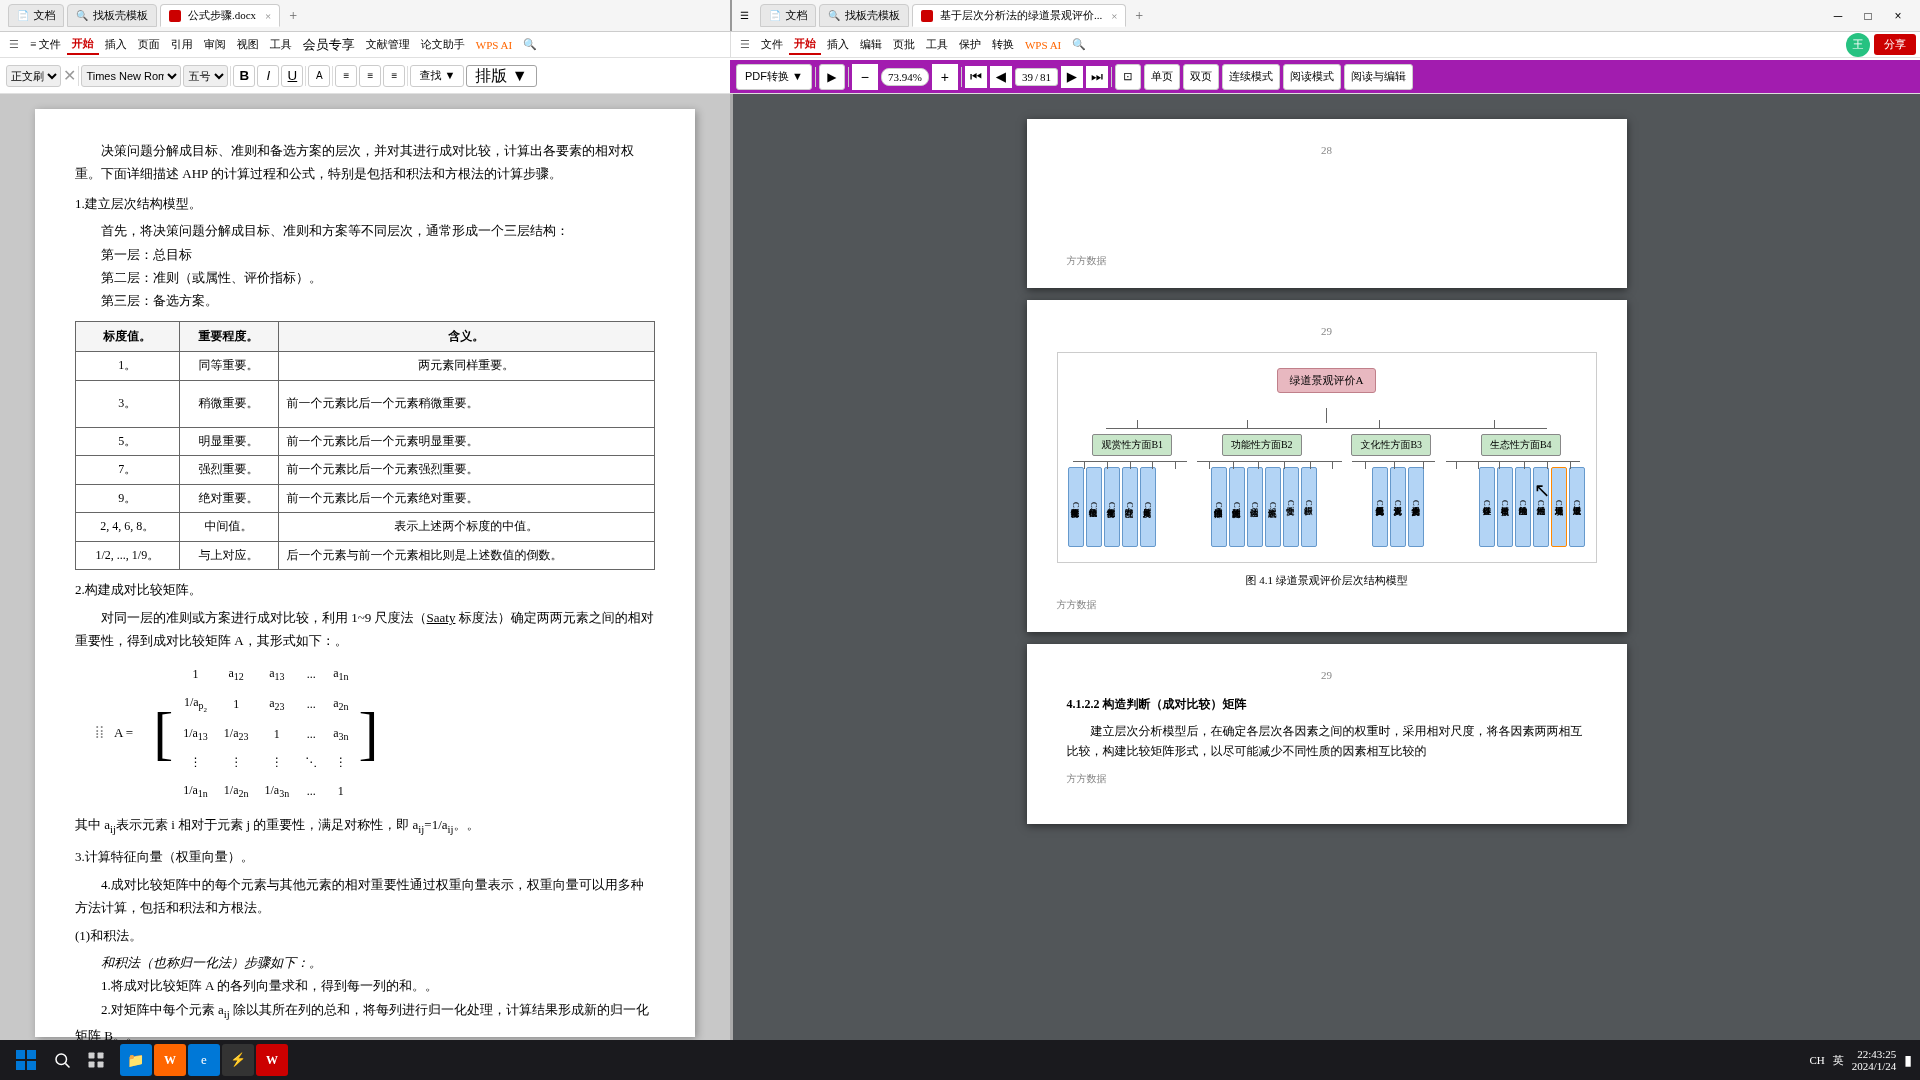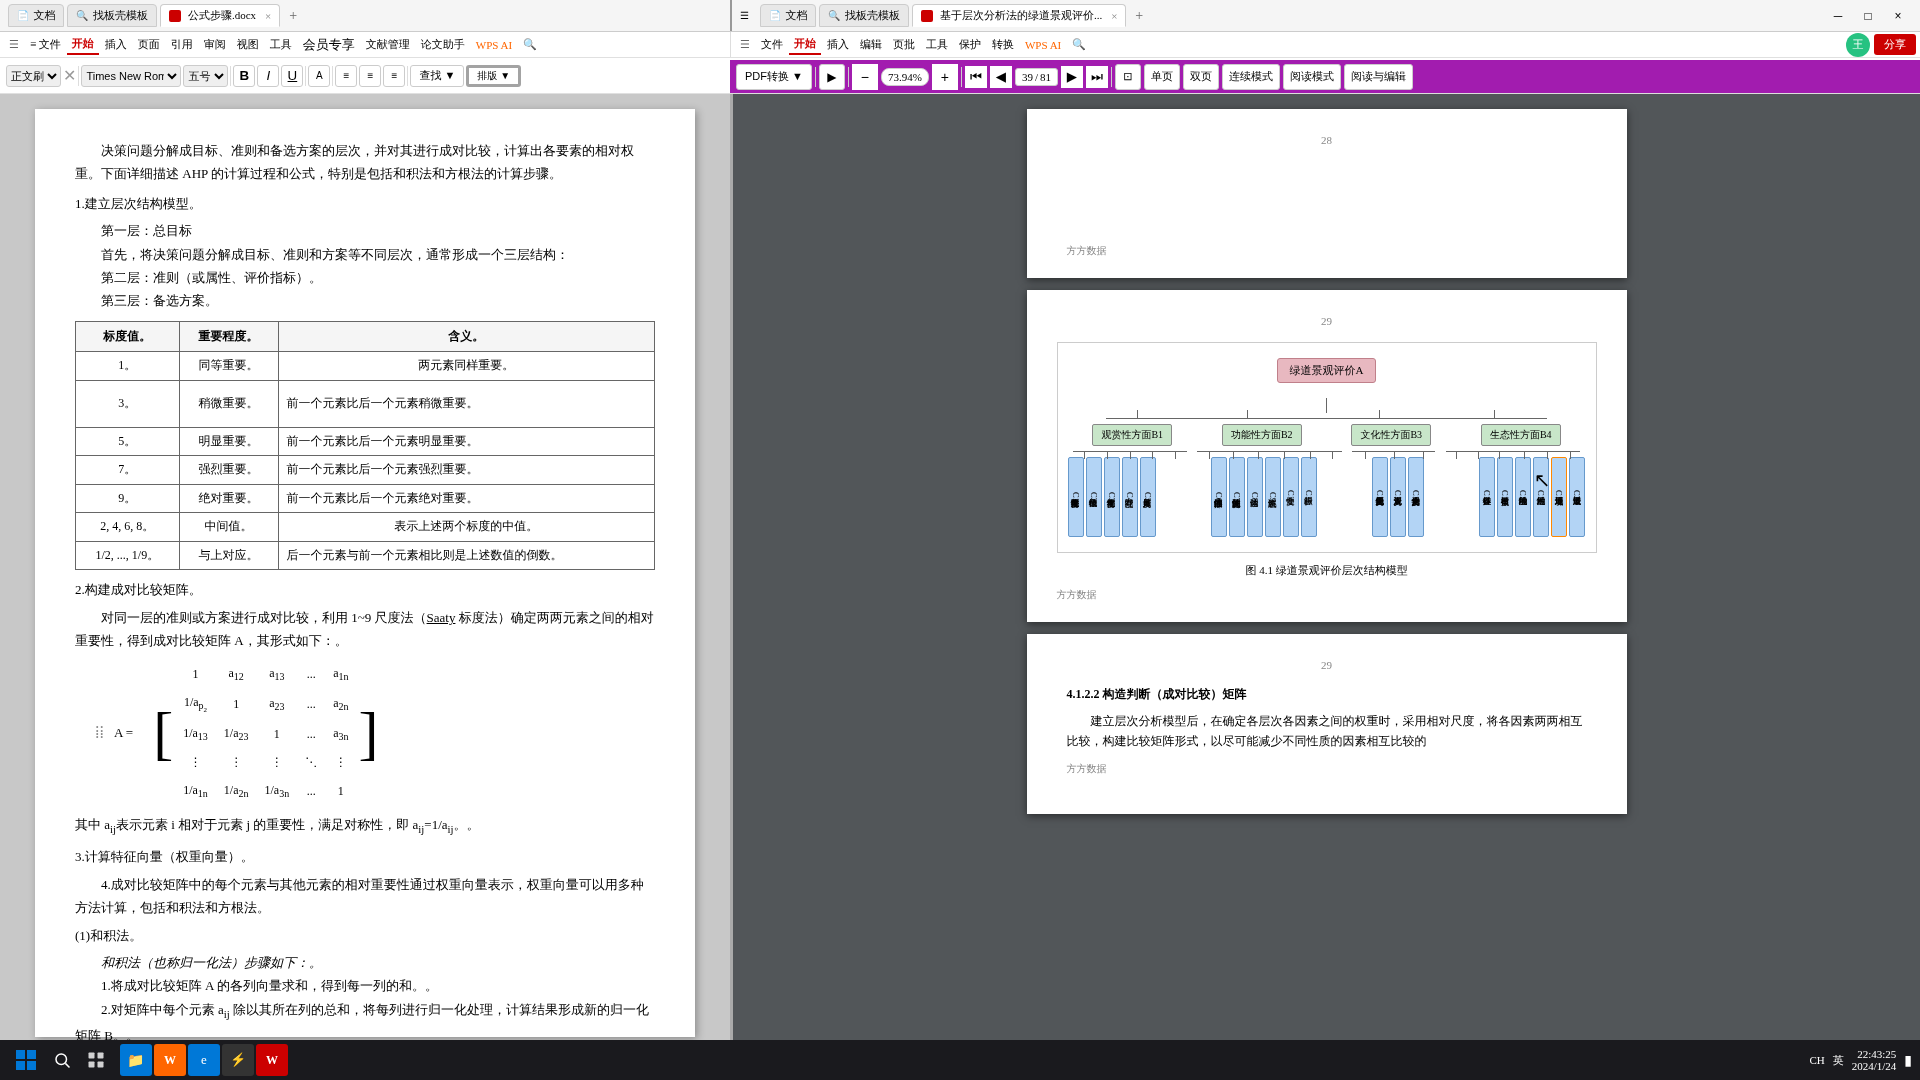--- a/index.html
+++ b/index.html
@@ -119,21 +119,21 @@
       <button style="font-style:italic; width:22px; height:22px; border:1px solid #ccc; background:#fff; cursor:pointer; border-radius:3px;">I</button>
       <button style="text-decoration:underline; width:22px; height:22px; border:1px solid #ccc; background:#fff; cursor:pointer; border-radius:3px;">U</button>
       <div style="width:1px; height:20px; background:#ddd;"></div>
       <button style="width:22px; height:22px; border:1px solid #ccc; background:#fff; cursor:pointer; border-radius:3px; font-size:10px;">A</button>
       <div style="width:1px; height:20px; background:#ddd;"></div>
       <button style="width:22px; height:22px; border:1px solid #ccc; background:#fff; cursor:pointer; border-radius:3px; font-size:10px;">≡</button>
       <button style="width:22px; height:22px; border:1px solid #ccc; background:#fff; cursor:pointer; border-radius:3px; font-size:10px;">≡</button>
       <button style="width:22px; height:22px; border:1px solid #ccc; background:#fff; cursor:pointer; border-radius:3px; font-size:10px;">≡</button>
       <div style="width:1px; height:20px; background:#ddd;"></div>
       <button style="padding:0 8px; height:22px; border:1px solid #ccc; background:#fff; cursor:pointer; border-radius:3px; font-size:11px;">查找 ▼</button>
-      <button style="padding:0 8px; height:22px; border:3px solid #a3a3a3; background:#fff; cursor:pointer; border-radius:3px; font-size:10px;">排版 ▼</button>
+      <button style="padding:0 8px; height:22px; border:1px solid #a3a3a3; background:#fff; cursor:pointer; border-radius:3px; font-size:16px;">排版 ▼</button>
     </div>
   </div>
 
   <div style="display:flex; height:34px; background:#a21caf; border-bottom:1px solid #ddd; align-items:center; padding:0 6px; gap:3px; margin-left:730px; margin-top:-34px; position:relative; z-index:10;">
     <button style="padding:0 8px; height:26px; background:#fff; border:1px solid #ccc; border-radius:3px; font-size:11px; cursor:pointer;">PDF转换 ▼</button>
     <div style="width:1px; height:20px; background:#ccc;"></div>
     <button style="width:26px; height:26px; background:#fff; border:1px solid #ccc; border-radius:3px; cursor:pointer; font-size:12px;">▶</button>
     <div style="width:1px; height:20px; background:#ccc;"></div>
     <button style="width:26px; height:26px; background:#fff; border:none; cursor:pointer; font-size:14px;">−</button>
     <div style="border:1px solid #ccc; border-radius:8px; padding:2px 6px; font-size:11px; background:#fff;">
@@ -160,22 +160,22 @@
   </div>
 
   <div style="display:flex; flex:1; overflow:hidden;">
 
     <div style="width:730px; background:#c8c8c8; overflow-y:auto; display:flex; flex-direction:column; align-items:center;">
       <div style="background:#fff; width:660px; margin:15px auto; padding:30px 40px; box-shadow: 2px 2px 8px rgba(0,0,0,0.3); font-family:'SimSun',serif; font-size:13px; line-height:1.8; min-height:880px;">
 
         <p style="text-indent:2em; margin-bottom:6px;">决策问题分解成目标、准则和备选方案的层次，并对其进行成对比较，计算出各要素的相对权重。下面详细描述 AHP 的计算过程和公式，特别是包括和积法和方根法的计算步骤。</p>
 
         <p style="margin-bottom:4px;"><span>1.建立层次结构模型。</span></p>
+        <p style="text-indent:2em;">首先，将决策问题分解成目标、准则和方案等不同层次，通常形成一个三层结构：</p>
         <p style="text-indent:2em;">第一层：总目标</p>
-        <p style="text-indent:2em;">首先，将决策问题分解成目标、准则和方案等不同层次，通常形成一个三层结构：</p>
         <p style="text-indent:2em;">第二层：准则（或属性、评价指标）。</p>
         <p style="text-indent:2em; margin-bottom:8px;">第三层：备选方案。</p>
 
         <table style="border-collapse:collapse; width:100%; margin:8px 0; font-size:12px;border-radius:7px;">
           <thead>
             <tr>
               <th style="border:1px solid #666; padding:4px 8px; background:#f5f5f5; text-align:center;">标度值。</th>
               <th style="border:1px solid #666; padding:4px 8px; background:#f5f5f5; text-align:center;">重要程度。</th>
               <th style="border:1px solid #666; padding:4px 8px; background:#f5f5f5; text-align:center;">含义。</th>
             </tr>
@@ -269,21 +269,21 @@
           <div style="display:flex; flex-direction:column; align-items:center; margin-left:8px;">
             <span style="border-bottom:1px solid #000; padding-bottom:2px;">a<sub>ij</sub></span>
 
           </div>
         </div>
       </div>
     </div>
 
     <div style="width:3px; background:#aaa; cursor:col-resize; flex-shrink:0;"></div>
 
-    <div style="flex:1; background:#525659; overflow-y:auto; display:flex; flex-direction:column; align-items:center; padding:15px; gap:12px;">
+    <div style="flex:1; background:#525659; overflow-y:auto; display:flex; flex-direction:column; align-items:center; padding:25px; gap:12px;">
 
       <div style="background:#fff; width:600px; padding:25px 40px 20px; box-shadow:0 2px 8px rgba(0,0,0,0.5); font-family:'SimSun',serif; font-size:12px; min-height:160px;">
         <div style="text-align:center; font-size:11px; color:#888; margin-bottom:10px;">28</div>
 
         <div style="height:80px;"></div>
         <div style="font-size:10px; color:#888; margin-top:8px;">方方数据</div>
       </div>
 
       <div style="background:#fff; width:600px; padding:25px 30px 20px; box-shadow:0 2px 8px rgba(0,0,0,0.5); font-family:'SimSun',serif; font-size:12px;">
         <div style="text-align:center; font-size:11px; color:#888; margin-bottom:15px;">29</div>

